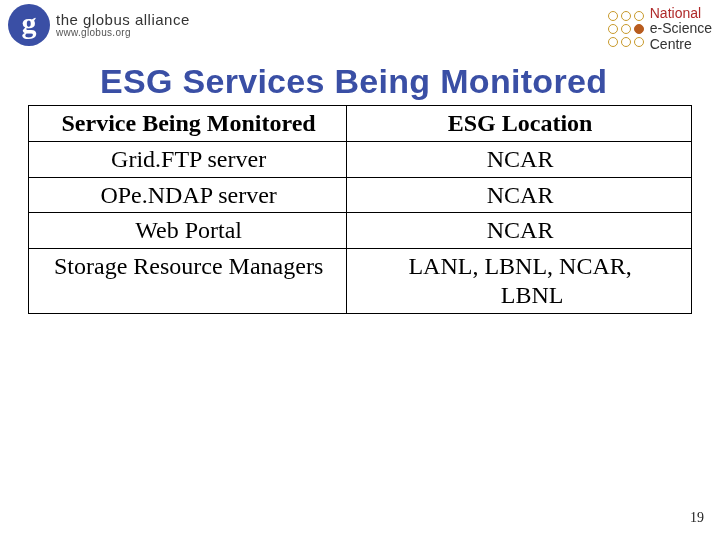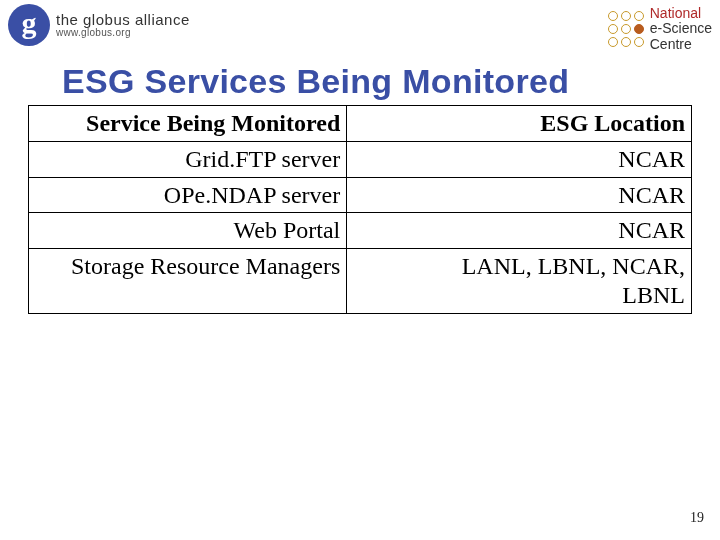--- a/index.html
+++ b/index.html
@@ -86,40 +86,40 @@
     line-height: 1.1;
     color: #333;
   }
   .nesc-text .nat { color:#b02a2a; }
   .title {
     text-align: left;
     font-family: Arial, sans-serif;
     font-size: 34px;
     font-weight: bold;
     color: #3a4fa5;
-    padding-left: 62px;
+    padding-left: 100px;
     margin-top: -2px;
     margin-bottom: 4px;
     letter-spacing: 0.3px;
   }
   .table-wrap {
     padding: 0 28px;
   }
   table {
     width: 100%;
     border-collapse: collapse;
     table-layout: fixed;
   }
   td, th {
     border: 1.5px solid #000;
     padding: 3px 6px 3px 8px;
     vertical-align: top;
     font-size: 24px;
     line-height: 1.2;
-    text-align: right;
+    text-align: center;
     font-weight: normal;
   }
   th {
     font-weight: bold;
   }
   col.c1 { width: 48%; }
   col.c2 { width: 52%; }
   .indent { padding-left: 24px; display: inline-block; }
   .slide-num {
     position: absolute;

